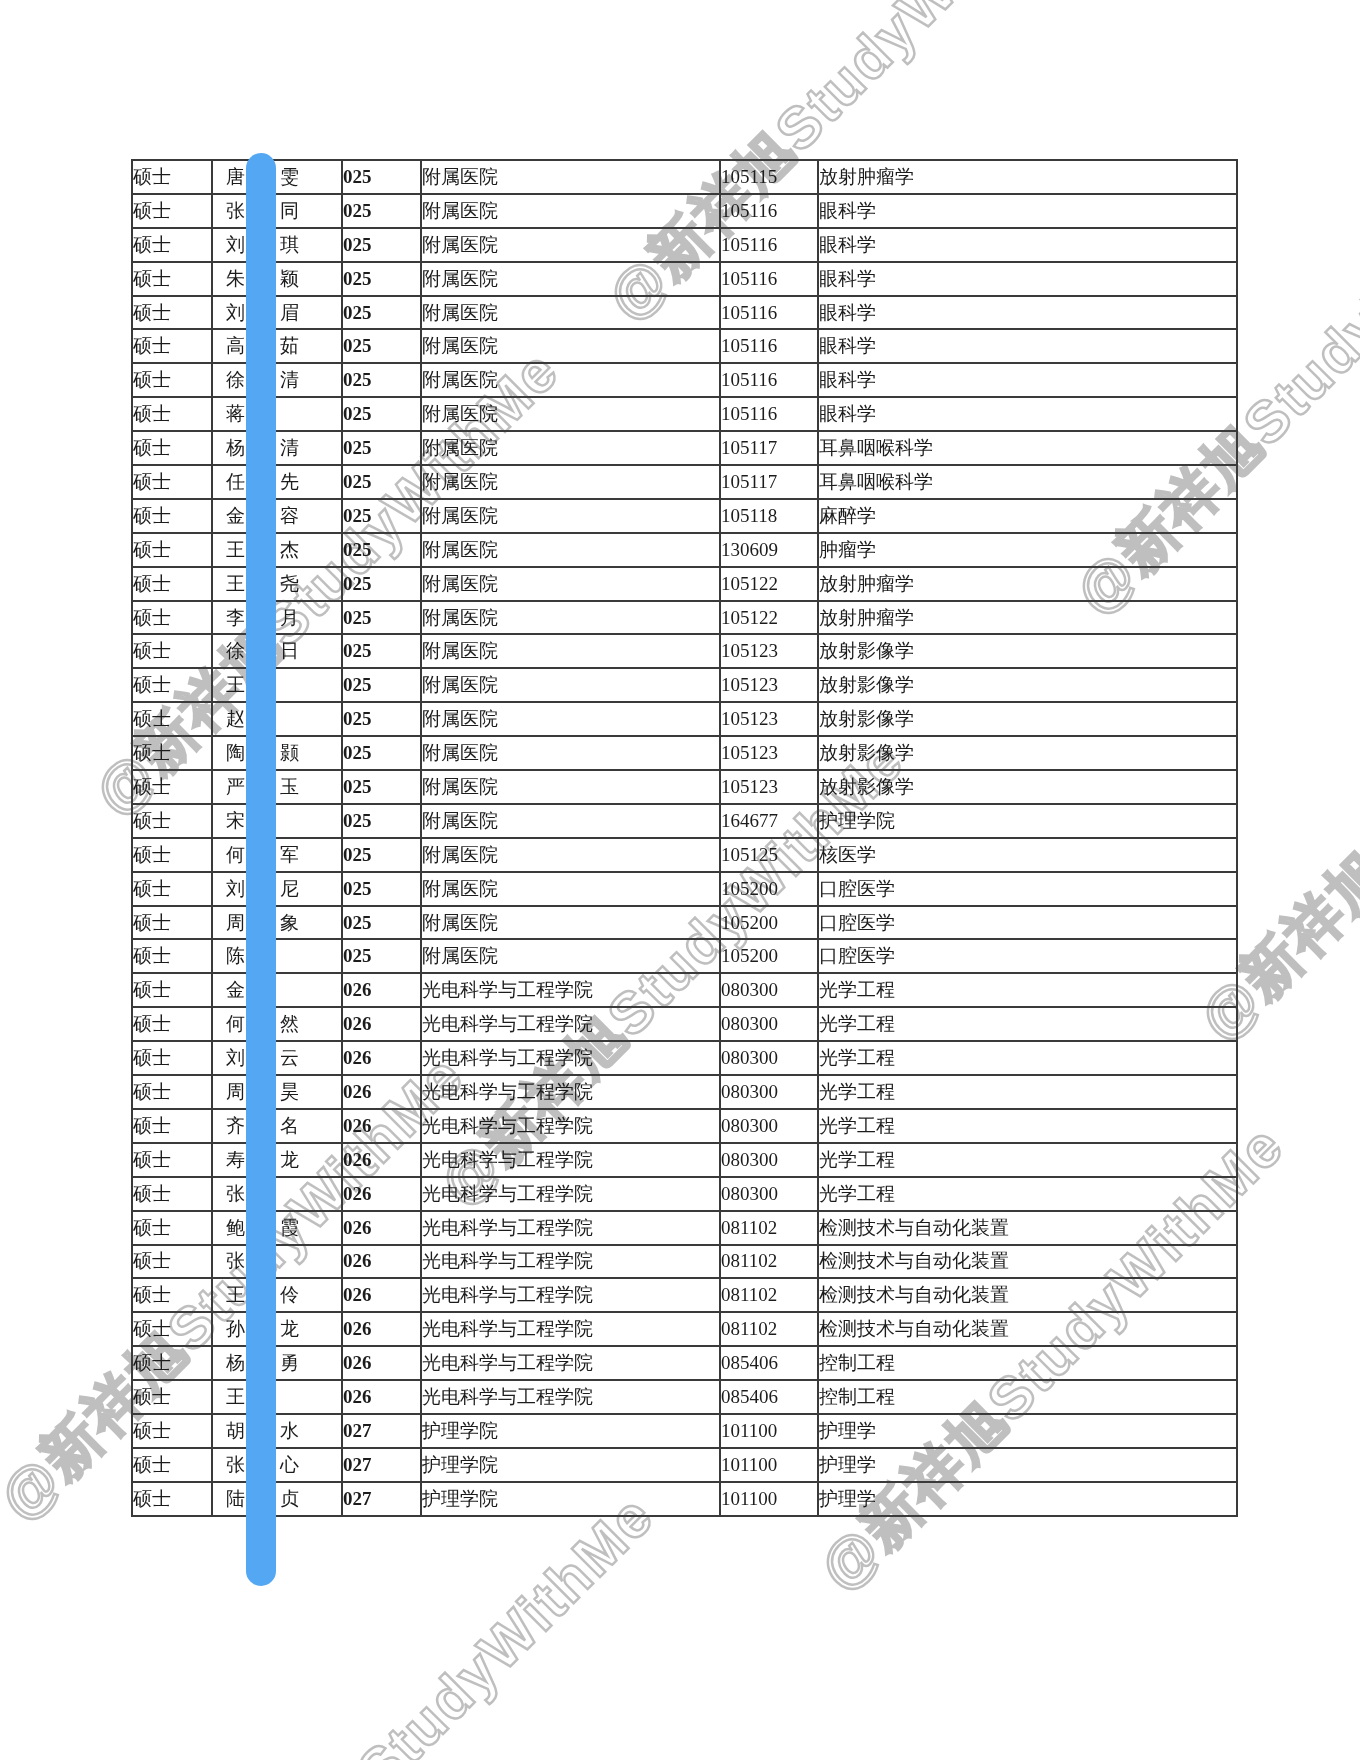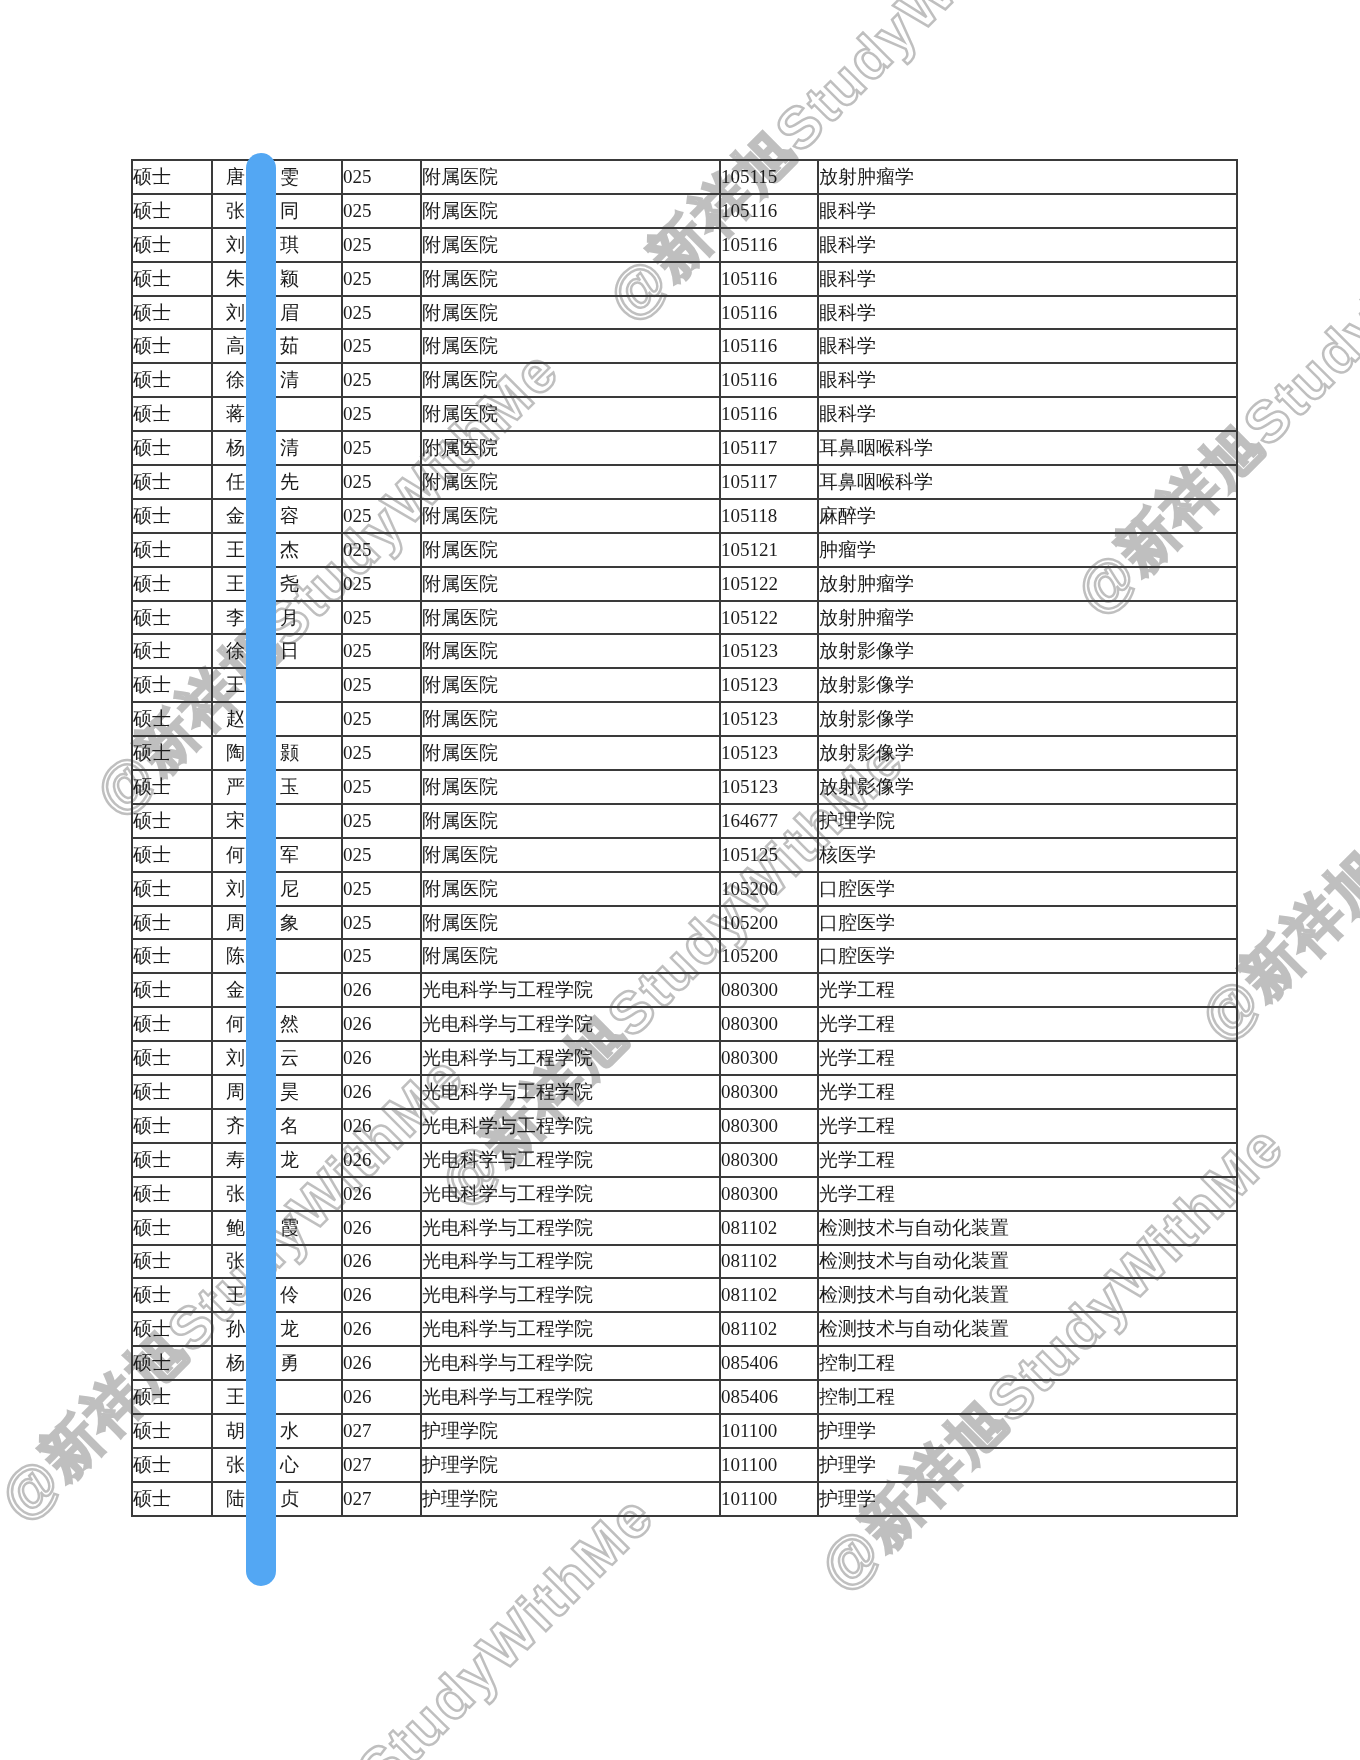--- a/index.html
+++ b/index.html
@@ -40,21 +40,21 @@
     font-size:19px;
     color:#1c1c1c;
     background:transparent;
     vertical-align:middle;
     overflow:hidden;
   }
   td.c-degree{width:78px;padding-left:13px;margin-left:10px;}
   td.c-name  {width:128px;position:relative;}
   td.c-name .surname{margin-left:13px;}
   td.c-name .given{position:absolute;left:67px;top:50%;transform:translateY(-50%);}
-  td.c-dcode {width:77px;padding-left:11px;}
+  td.c-dcode {width:77px;padding-left:11px;font-weight:bold;}
   td.c-dept  {width:297px;padding-left:12px;}
   td.c-mcode {width:96px;padding-left:12px;font-family:Liberation Serif, serif;}
   td.c-major {width:417px;padding-left:22px;}
   
   .redaction-bar{
     position:absolute;
     left:246px;top:153px;
     width:30px;height:1433px;
     border-radius:16px;
     z-index:3;
@@ -211,21 +211,21 @@
   </tr>
 
   <tr>
     <td class="c-degree">硕士</td>
     <td class="c-name">
       <span class="surname">王</span>
       <span class="given">杰</span>
     </td>
     <td class="c-dcode">025</td>
     <td class="c-dept">附属医院</td>
-    <td class="c-mcode">105121</td>
+    <td class="c-mcode">130609</td>
     <td class="c-major">肿瘤学</td>
   </tr>
 
   <tr>
     <td class="c-degree">硕士</td>
     <td class="c-name">
       <span class="surname">王</span>
       <span class="given">尧</span>
     </td>
     <td class="c-dcode">025</td>

